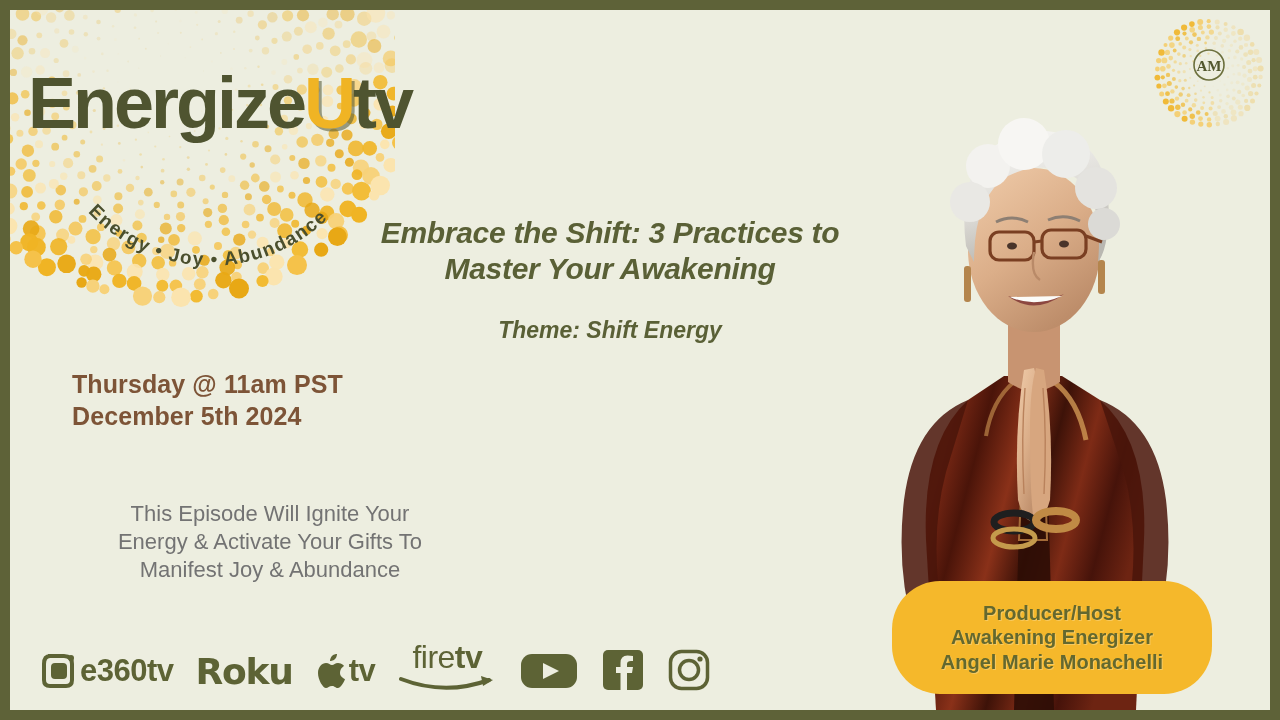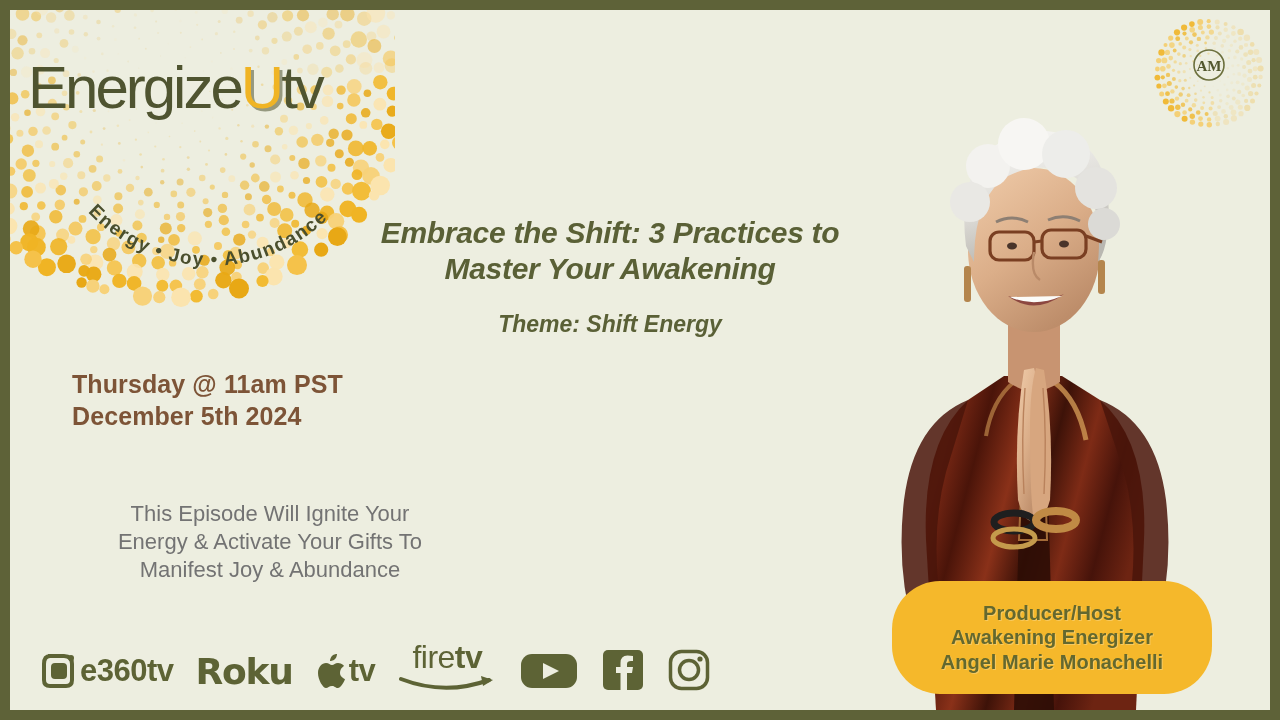--- a/index.html
+++ b/index.html
@@ -34,24 +34,25 @@
     width:120px; height:120px;
     pointer-events:none;
   }
 
   
   #logo-wrap {
     position:absolute; left:18px; top:48px;
     width:540px; height:110px;
   }
   .wordmark {
-    font-size:60px; font-weight:normal; line-height:1;
+    font-size:72px; font-weight:bold; line-height:1;
     letter-spacing:-3px;
     color:#4f5430;
     white-space:nowrap;
+    margin-top:9px;
   }
   .wordmark .u {
     color:#f0b424;
     text-shadow:3px 3px 0 rgba(79,84,48,.55);
   }
   #tagline-arc {
     position:absolute; left:20px; top:120px;
     width:360px; height:140px;
   }
   .arc-text {
@@ -70,21 +71,21 @@
     color:#5a6036;
     letter-spacing:-0.3px;
   }
   #season-line {
     margin-top:26px;
     font-size:23px; font-weight:400;
     color:#73775b;
     letter-spacing:0.2px;
   }
   #theme-line {
-    margin-top:24px;
+    margin-top:30px;
     font-size:23px; font-weight:bold;
     color:#5a6036;
   }
 
   
   #date-block {
     position:absolute; left:62px; top:358px;
     font-size:25px; font-weight:bold; line-height:1.28;
     color:#7d5437;
     letter-spacing:0.1px;

